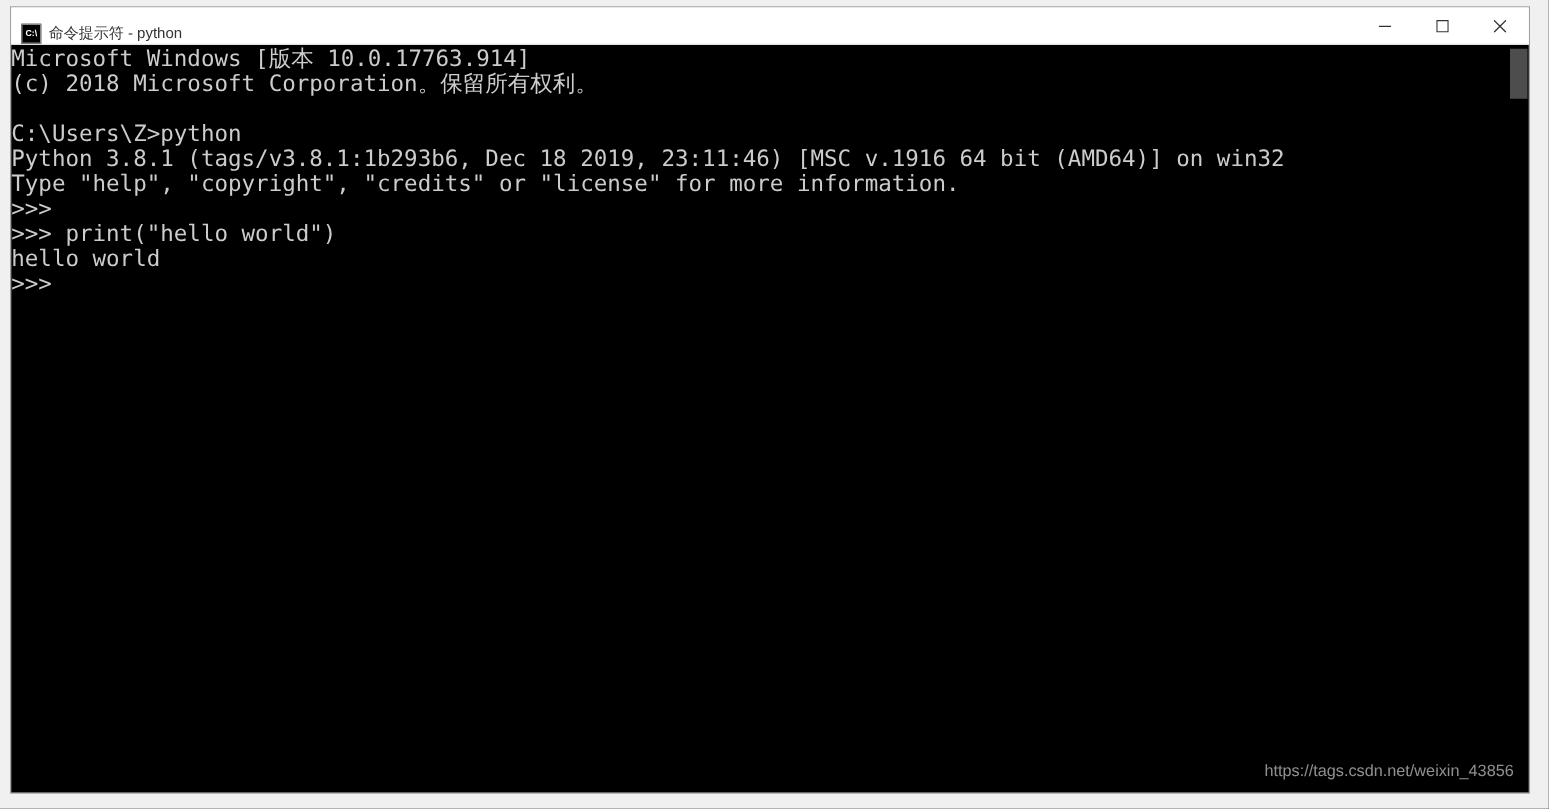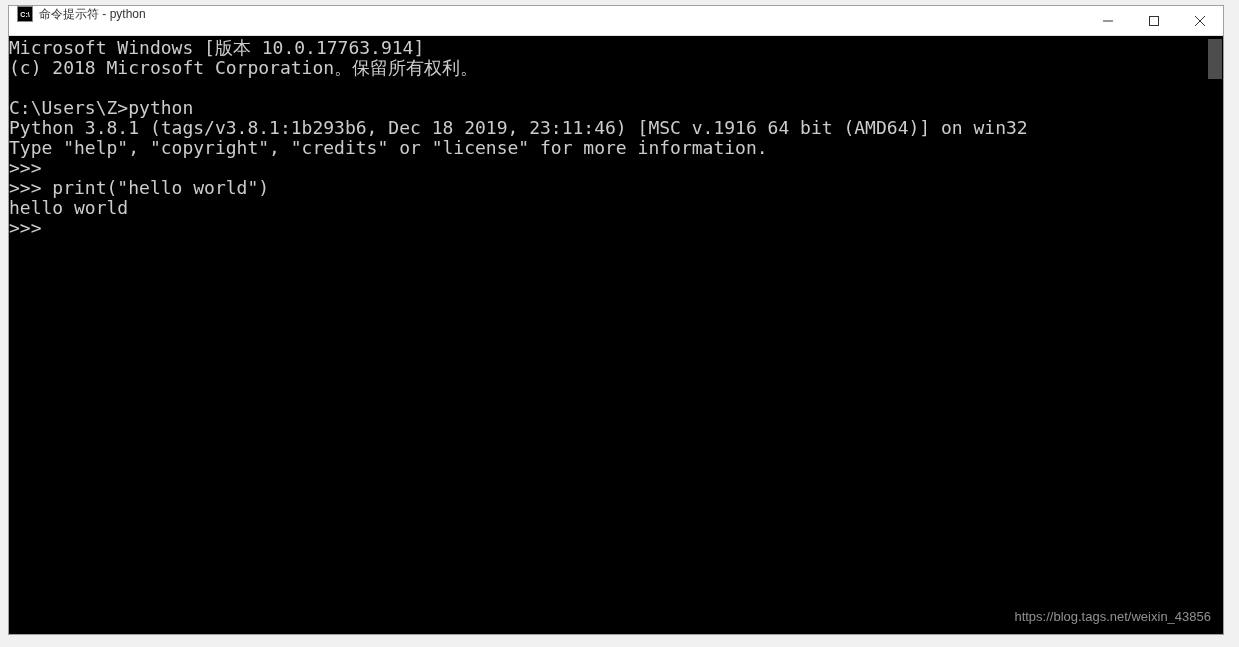--- a/index.html
+++ b/index.html
@@ -23,21 +23,21 @@
       height: 630px;
       background: #ffffff;
       border: 1px solid #a0a0a0;
       display: flex;
       flex-direction: column;
     }
     .titlebar {
       height: 30px;
       background: #ffffff;
       display: flex;
-      align-items: flex-start;
+      align-items: flex-end;
       padding-left: 8px;
       border-bottom: 1px solid #e0e0e0;
     }
     .titlebar-icon {
       width: 16px;
       height: 16px;
       background: #000;
       display: flex;
       align-items: center;
       justify-content: center;
@@ -130,14 +130,14 @@
       <div class="titlebar-btn close">
         <svg viewBox="0 0 10 10">
             <line x1="0" y1="0" x2="10" y2="10" stroke="currentColor" stroke-width="1"></line>
             <line x1="10" y1="0" x2="0" y2="10" stroke="currentColor" stroke-width="1"></line>
           </svg>
       </div>
     </div>
   </div>
   <div class="terminal" id="terminal-content"><div class="terminal-line">Microsoft Windows [版本 10.0.17763.914]</div><div class="terminal-line">(c) 2018 Microsoft Corporation。保留所有权利。</div><div class="terminal-line">&nbsp;</div><div class="terminal-line">C:\Users\Z&gt;python</div><div class="terminal-line">Python 3.8.1 (tags/v3.8.1:1b293b6, Dec 18 2019, 23:11:46) [MSC v.1916 64 bit (AMD64)] on win32</div><div class="terminal-line">Type "help", "copyright", "credits" or "license" for more information.</div><div class="terminal-line">&gt;&gt;&gt;</div><div class="terminal-line">&gt;&gt;&gt; print("hello world")</div><div class="terminal-line">hello world</div><div class="terminal-line">&gt;&gt;&gt;</div></div>
   <div class="scrollbar-thumb"></div>
-  <div class="watermark">https://blog.tags.net/weixin_43856</div>
+  <div class="watermark">https://tags.csdn.net/weixin_43856</div>
 </div>
 
 </body></html>

